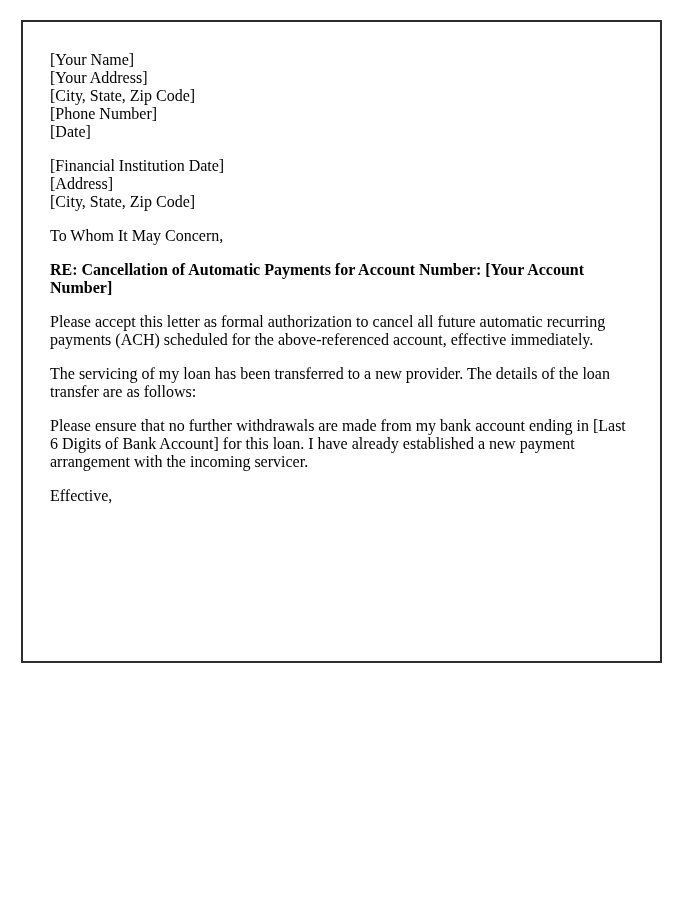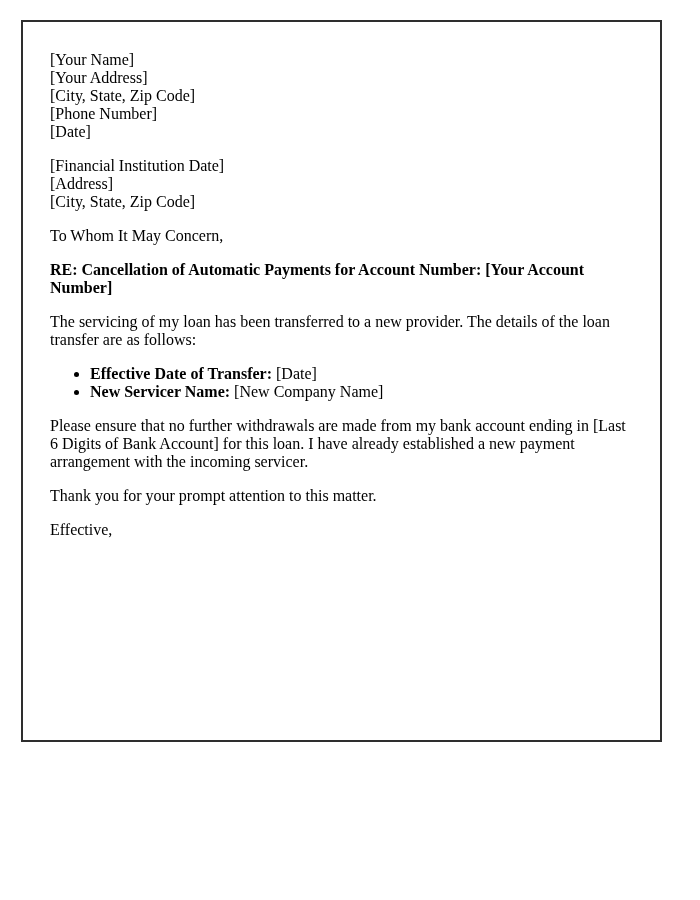--- a/index.html
+++ b/index.html
@@ -15,21 +15,21 @@
     font-size: 16px;
     line-height: 18px;
     color: #000000;
     -webkit-font-smoothing: antialiased;
   }
   .doc {
     position: absolute;
     left: 21px;
     top: 20px;
     width: 641px;
-    height: 722px;
+    height: 643px;
     box-sizing: border-box;
     border: 2px solid #2e2e2e;
     padding: 13px 27px;
     background: #ffffff;
     overflow: hidden;
   }
   .doc p {
     margin: 16px 0;
   }
   .doc ul {
@@ -62,36 +62,26 @@
     <span>[Address]</span><br>
     <span>[City, State, Zip Code]</span>
   </p>
 
   <p>To Whom It May Concern,</p>
 
   <p>
     <b>RE: Cancellation of Automatic Payments for Account Number: [Your Account Number]</b>
   </p>
 
+  <p>Please accept this letter as formal authorization to cancel all future automatic recurring payments (ACH) scheduled for the above-referenced account, effective immediately.</p>
 
   <p>The servicing of my loan has been transferred to a new provider. The details of the loan transfer are as follows:</p>
 
-  <ul>
-    <li>
-      <b>Effective Date of Transfer:</b>
-      <span>[Date]</span>
-    </li>
-    <li>
-      <b>New Servicer Name:</b>
-      <span>[New Company Name]</span>
-    </li>
-  </ul>
 
   <p>Please ensure that no further withdrawals are made from my bank account ending in [Last 6 Digits of Bank Account] for this loan. I have already established a new payment arrangement with the incoming servicer.</p>
 
 
-  <p>Thank you for your prompt attention to this matter.</p>
 
   <p>Effective,</p>
 
 
 
 </div>
 
 </body></html>

